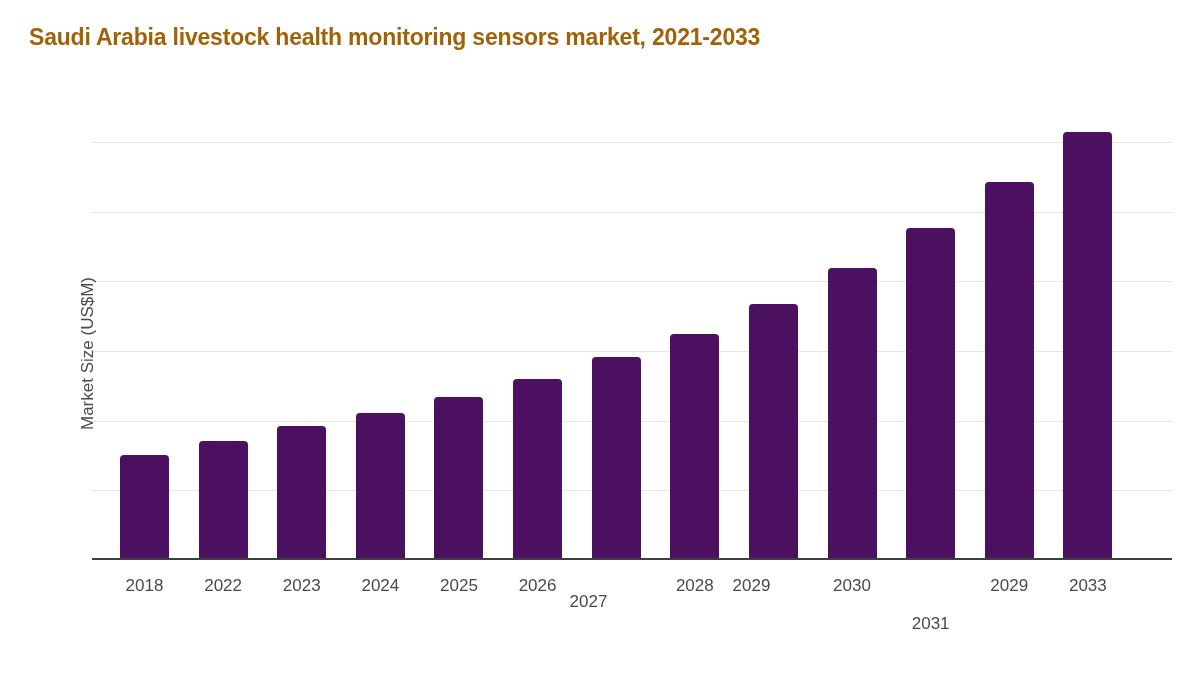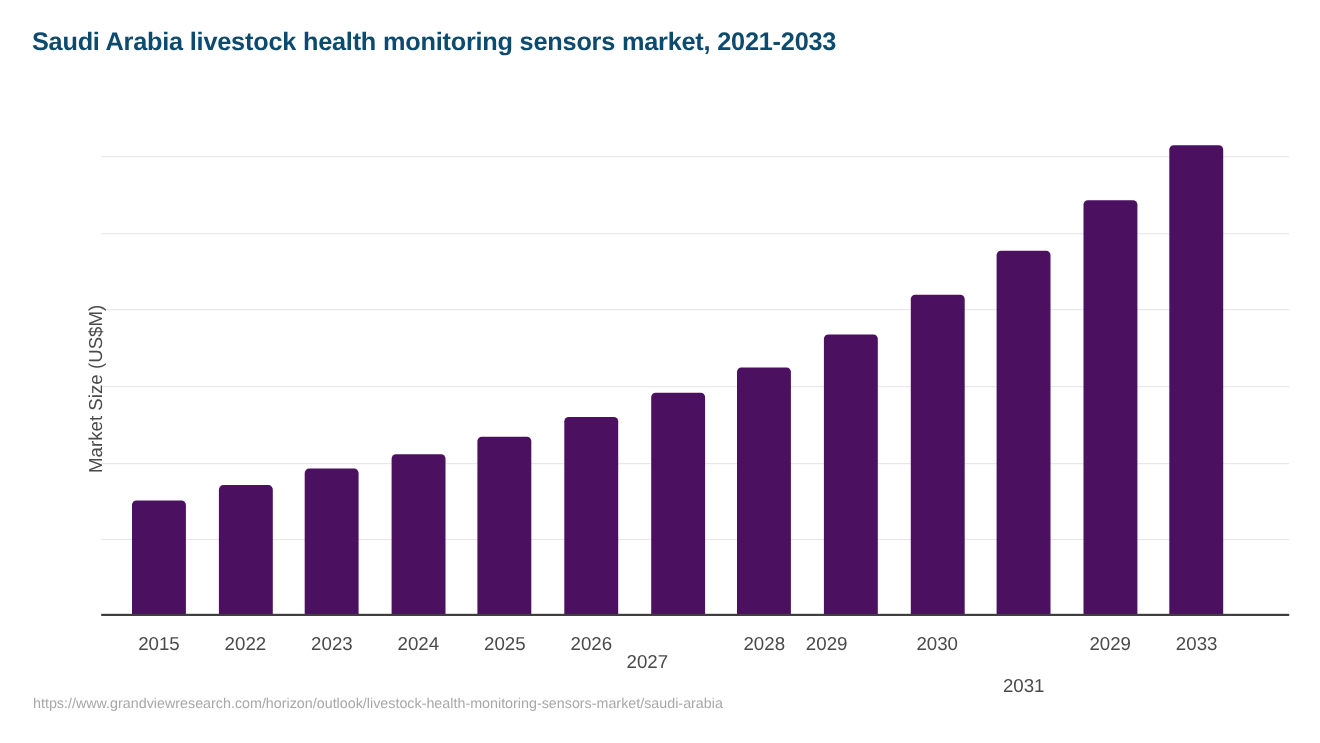--- a/index.html
+++ b/index.html
@@ -15,21 +15,21 @@
     width: 1200px; height: 675px;
     background: #ffffff;
     border-radius: 14px;
     overflow: hidden;
   }
   #chart-title {
     position: absolute;
     left: 29px; top: 24px;
     font-size: 23px;
     font-weight: bold;
-    color: #0c4a6e;
+    color: #a16207;
     letter-spacing: -0.2px;
     white-space: nowrap;
   }
   
   #plot-area {
     position: absolute;
     left: 92px;
     top: 100px;
     width: 1080px;
     height: 460px;
@@ -112,21 +112,21 @@
         <div class="gridline" style="top: 320.606px;"></div>
         <div class="gridline" style="top: 250.909px;"></div>
         <div class="gridline" style="top: 181.212px;"></div>
         <div class="gridline" style="top: 111.515px;"></div>
         <div class="gridline" style="top: 41.8182px;"></div>
       </div>
     <div id="bars">
         <div class="bar-group" style="left: 28px;">
           <div class="bar" style="height: 105.242px; background: rgb(75, 16, 96);"></div>
         </div>
-        <div class="xtick-label" style="left: 28px;">2015</div>
+        <div class="xtick-label" style="left: 28px;">2018</div>
         <div class="bar-group" style="left: 106.615px;">
           <div class="bar" style="height: 119.182px; background: rgb(75, 16, 96);"></div>
         </div>
         <div class="xtick-label" style="left: 106.615px;">2022</div>
         <div class="bar-group" style="left: 185.231px;">
           <div class="bar" style="height: 133.818px; background: rgb(75, 16, 96);"></div>
         </div>
         <div class="xtick-label" style="left: 185.231px;">2023</div>
         <div class="bar-group" style="left: 263.846px;">
           <div class="bar" style="height: 147.061px; background: rgb(75, 16, 96);"></div>
@@ -166,16 +166,15 @@
         <div class="xtick-label" style="left: 892.769px;">2029</div>
         <div class="bar-group" style="left: 971.385px;">
           <div class="bar" style="height: 427.939px; background: rgb(75, 16, 96);"></div>
         </div>
         <div class="xtick-label" style="left: 971.385px;">2033</div>
       </div>
     <div id="x-axis-line"></div>
     <div id="y-axis-title">Market Size (US$M)</div>
   </div>
 
-  <div id="source-url">https://www.grandviewresearch.com/horizon/outlook/livestock-health-monitoring-sensors-market/saudi-arabia</div>
 
 
 </div>
 
 </body></html>

